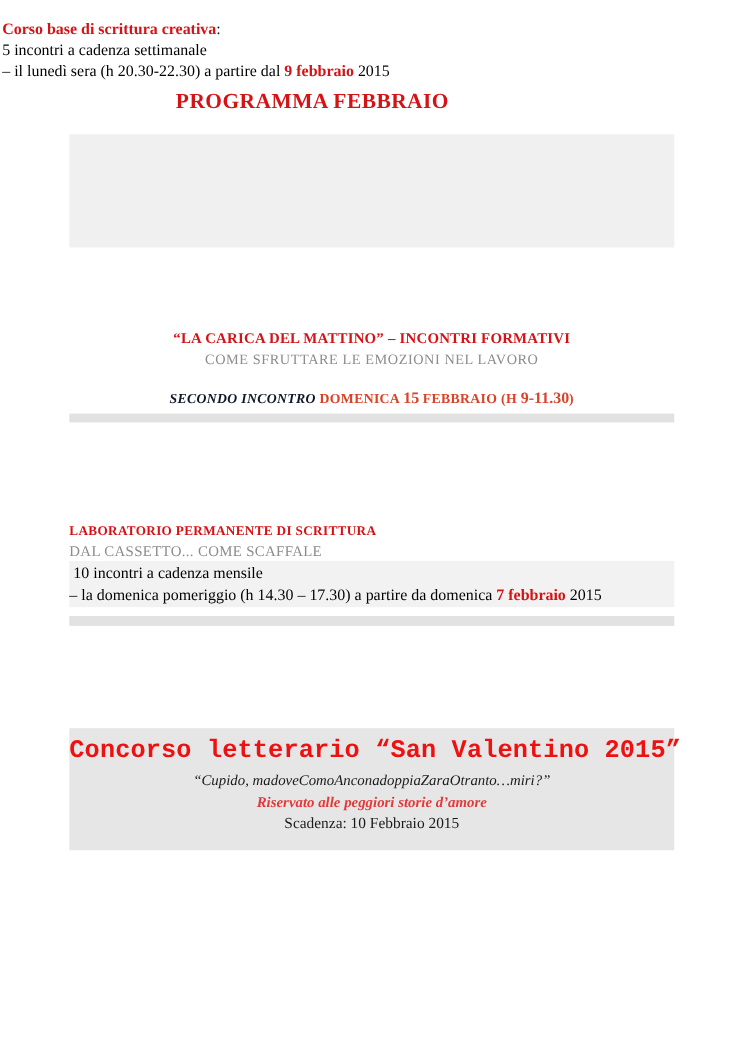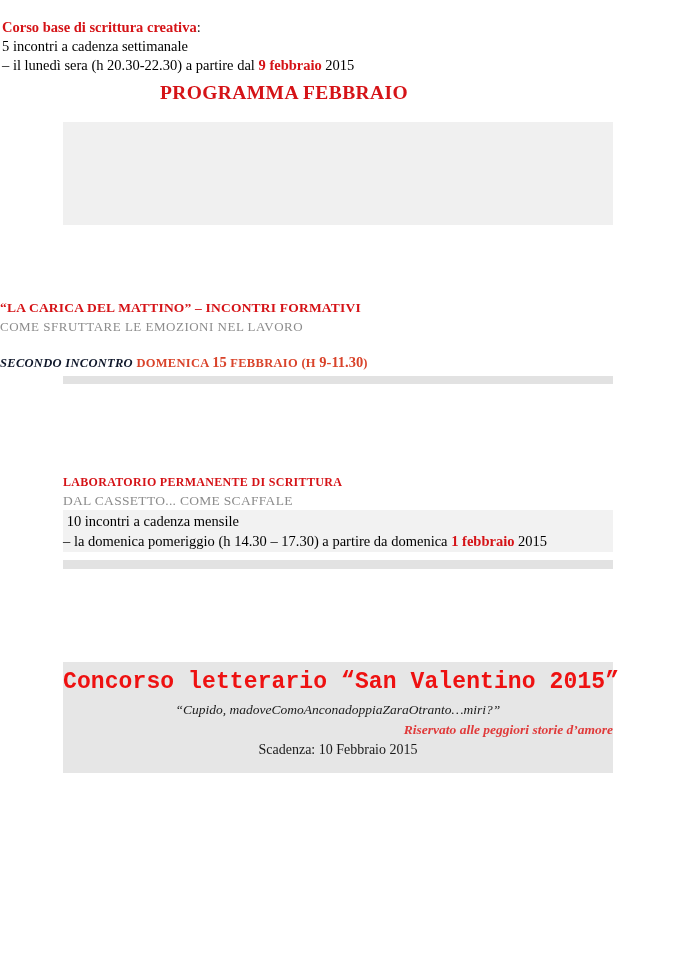--- a/index.html
+++ b/index.html
@@ -76,21 +76,21 @@
   .blk {
     color: #1a1a1a;
   }
 
   
   .sec2 {
     position: absolute;
     left: 0;
     top: 300px;
     width: 676px;
-    text-align: left;
+    text-align: center;
   }
   .sec2-title {
     font-weight: bold;
     font-size: 13.5px;
     color: #d51317;
     letter-spacing: 0.2px;
     white-space: pre;
   }
   .sec2-sub {
     margin-top: 3px;
@@ -211,21 +211,21 @@
     font-style: italic;
     font-size: 13.5px;
     color: #1a1a1a;
     white-space: pre;
   }
   .sec4-reserved {
     position: absolute;
     left: 0;
     top: 60px;
     width: 550px;
-    text-align: right;
+    text-align: center;
     font-style: italic;
     font-weight: bold;
     font-size: 13.5px;
     color: #e03a3a;
     white-space: pre;
   }
   .sec4-deadline {
     position: absolute;
     left: 0;
     top: 80px;
@@ -257,21 +257,21 @@
   </div>
   <div class="bar bar-sec2"></div>
 
   <div class="sec3">
     <div class="sec3-h1">LABORATORIO PERMANENTE DI SCRITTURA</div>
     <div class="sec3-h2">DAL CASSETTO... COME SCAFFALE</div>
   </div>
   <div class="sec3-shade"></div>
   <div class="sec3-lines">
     <div class="line"> 10 incontri a cadenza mensile</div>
-    <div class="line"><span>– la domenica pomeriggio (h 14.30 – 17.30) a partire da domenica </span><span class="red-bold">1 febbraio</span><span> 2015</span></div>
+    <div class="line"><span>– la domenica pomeriggio (h 14.30 – 17.30) a partire da domenica </span><span class="red-bold">7 febbraio</span><span> 2015</span></div>
   </div>
   <div class="bar bar-sec3"></div>
 
   <div class="sec4">
     <div class="sec4-title">Concorso letterario “San Valentino 2015”</div>
     <div class="sec4-quote">“Cupido, madoveComoAnconadoppiaZaraOtranto…miri?”</div>
     <div class="sec4-reserved">Riservato alle peggiori storie d’amore</div>
     <div class="sec4-deadline">Scadenza: 10 Febbraio 2015</div>
   </div>
 

